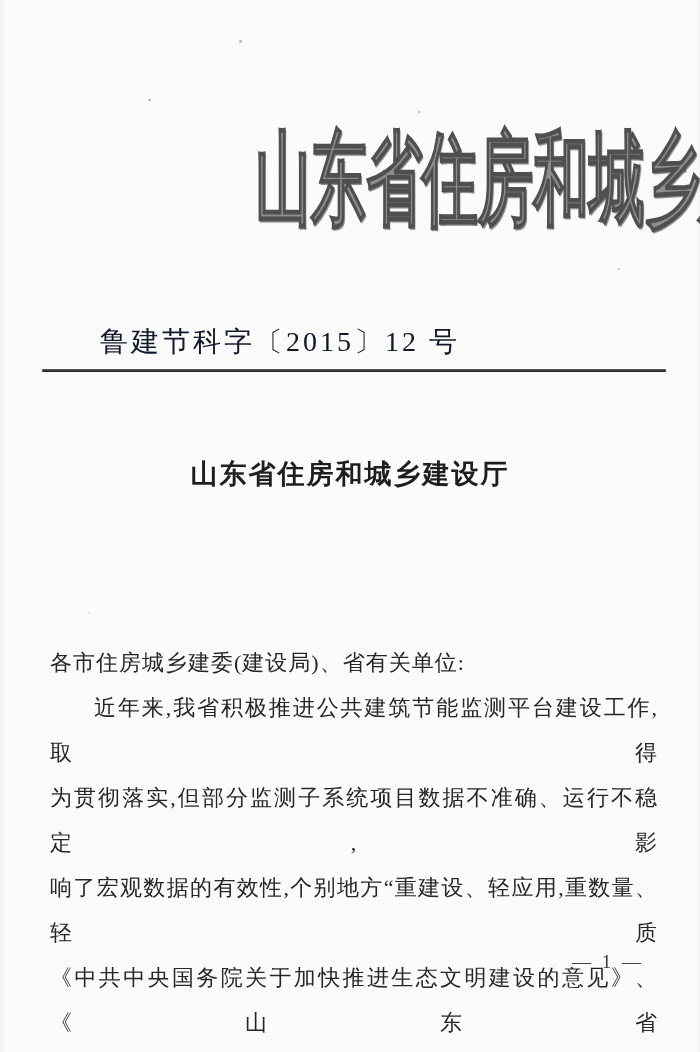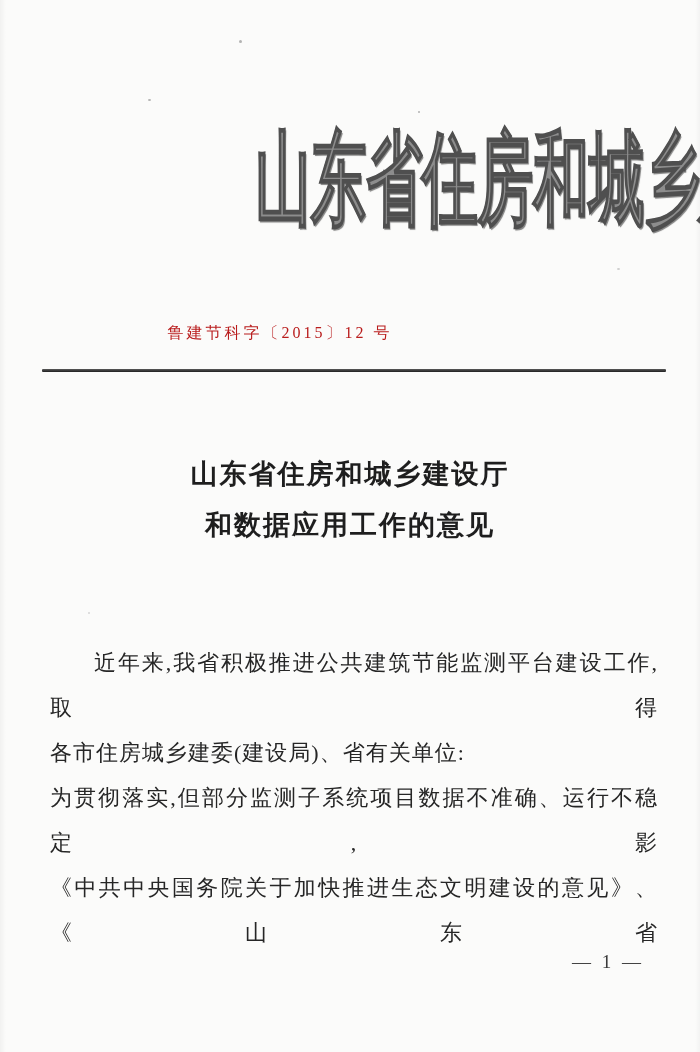--- a/index.html
+++ b/index.html
@@ -51,23 +51,23 @@
     text-shadow: 2px 2px 1px rgba(70,70,70,0.65), -1px -1px 0 rgba(250,250,250,0.9);
     transform: scaleX(0.545);
     transform-origin: 50% 50%;
   }
   .doc-number {
     position: absolute;
     top: 323px;
     left: 0;
     width: 560px;
     text-align: center;
-    font-size: 16px;
+    font-size: 28px;
     letter-spacing: 3px;
-    color: #b91c1c;
+    color: #0f172a;
     font-weight: 500;
   }
   .rule {
     position: absolute;
     top: 369px;
     left: 42px;
     width: 624px;
     height: 3px;
     background: linear-gradient(#5a5a5a, #1f1f1f);
     border-radius: 1px;
@@ -130,27 +130,27 @@
   <div class="letterhead">
     <span class="letterhead-text">山东省住房和城乡建设厅</span>
   </div>
 
   <div class="doc-number">鲁建节科字〔2015〕12 号</div>
 
   <div class="rule"></div>
 
   <div class="title-block">
     <div>山东省住房和城乡建设厅</div>
-    <div>和数据应用工作的意见</div>
   </div>
 
   <div class="body-block">
+    <div class="body-line">各市住房城乡建委(建设局)、省有关单位:</div>
     <div class="body-line justify indent">近年来,我省积极推进公共建筑节能监测平台建设工作,取得</div>
-    <div class="body-line">各市住房城乡建委(建设局)、省有关单位:</div>
     <div class="body-line justify">为贯彻落实,但部分监测子系统项目数据不准确、运行不稳定,影</div>
+    <div class="body-line justify">响了宏观数据的有效性,个别地方“重建设、轻应用,重数量、轻质</div>
     <div class="body-line justify">《中共中央国务院关于加快推进生态文明建设的意见》、《山东省</div>
 
   </div>
 
   <div class="page-number">— 1 —</div>
 
   <span class="speck s1"></span>
   <span class="speck s2"></span>
   <span class="speck s3"></span>
   <span class="speck s4"></span>

